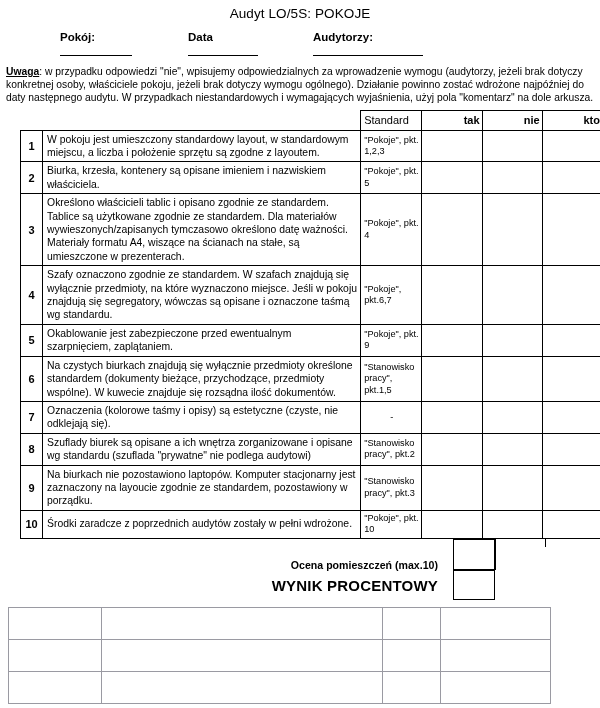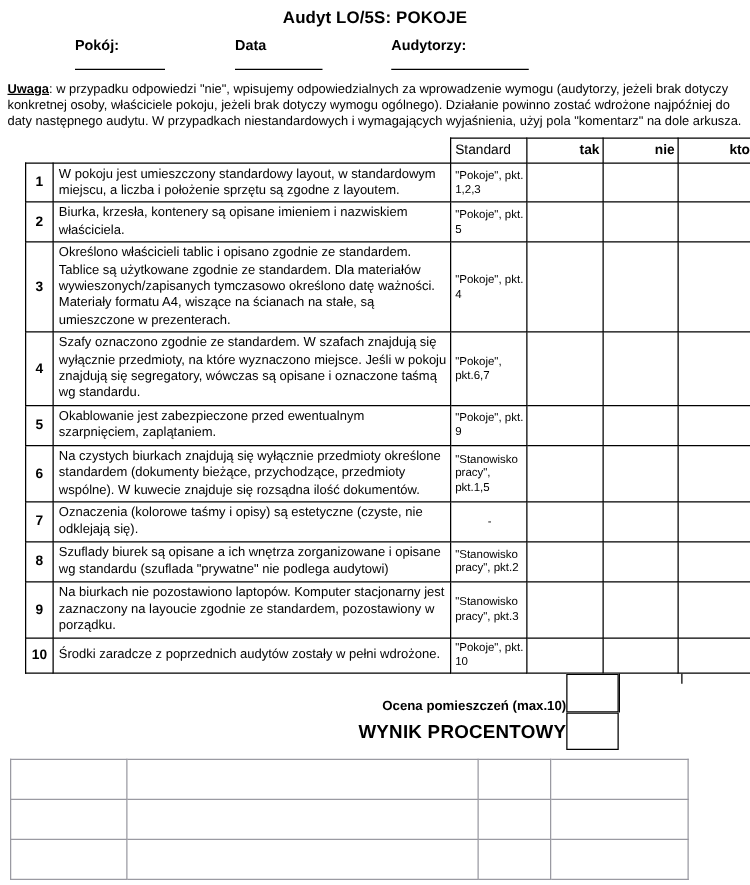--- a/index.html
+++ b/index.html
@@ -21,21 +21,21 @@
     height: 708px;
     box-sizing: border-box;
     padding: 0;
     position: relative;
   }
 
   
   .doc-title {
     text-align: center;
     font-size: 13.5px;
-    font-weight: bold;
+    font-weight: normal;
     letter-spacing: 0.1px;
     margin: 6px 0 0 0;
     padding: 0;
     line-height: 16px;
   }
 
   
   .hdr-fields {
     display: flex;
     align-items: flex-end;
@@ -114,21 +114,21 @@
   .std-center { text-align: center; }
 
   
   .score-wrap {
     position: relative;
     margin-top: 0;
     height: 60px;
   }
   .score-label {
     position: absolute;
-    right: 147px;
+    right: 162px;
     font-weight: bold;
     white-space: nowrap;
     text-align: left;
   }
   .score-ocena {
     top: 20px;
     font-size: 10.6px;
   }
   .score-wynik {
     top: 38px;

